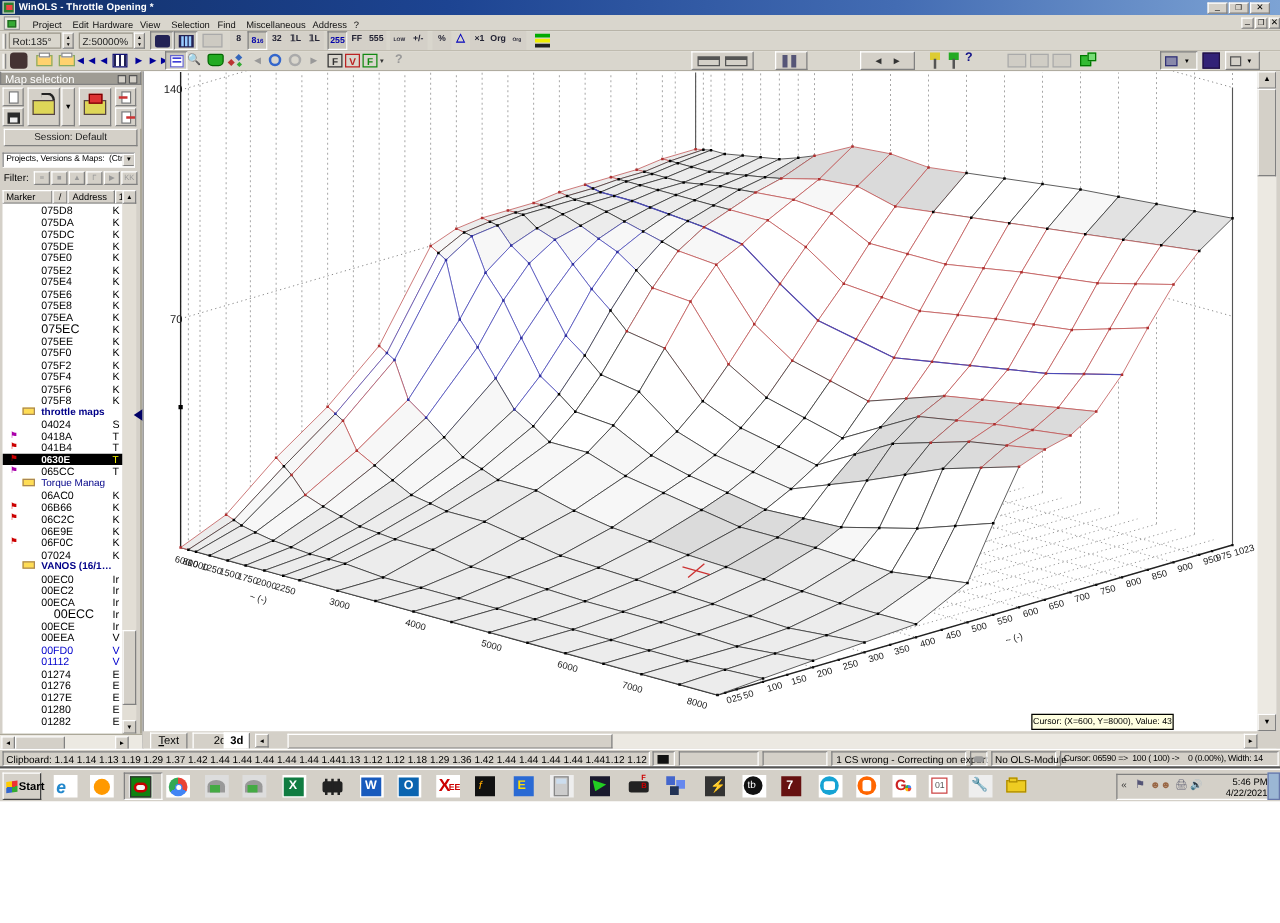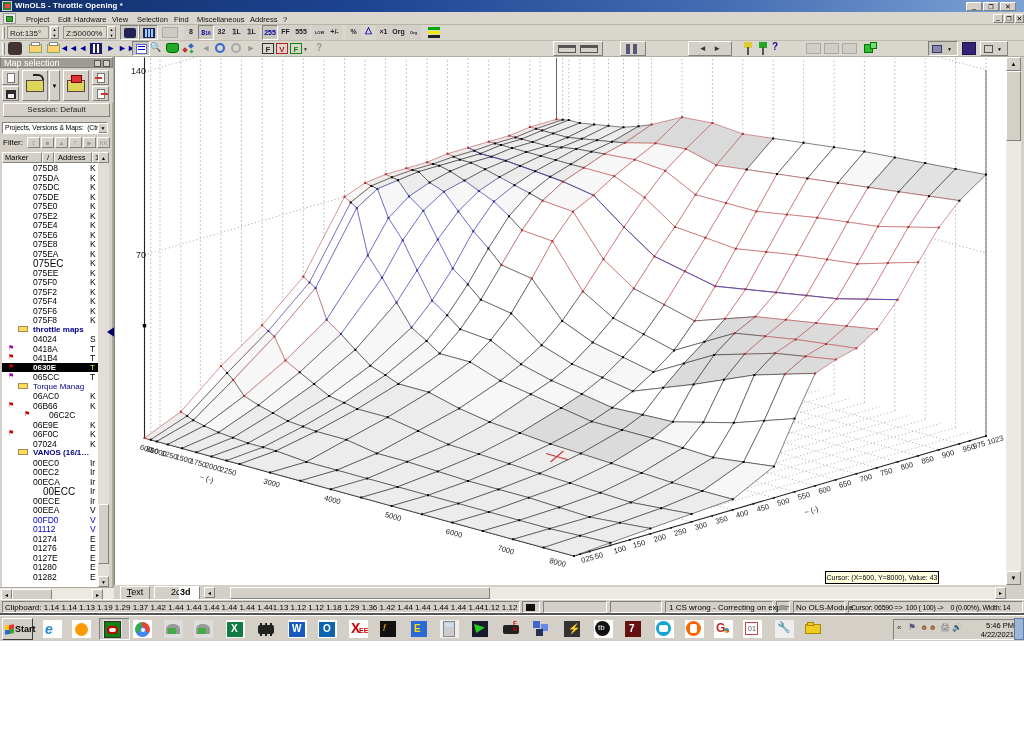--- a/index.html
+++ b/index.html
@@ -295,21 +295,21 @@
     </div>
     <div class="abs" style="left:0px;top:228.0px;width:100px;height:9.5px">
       <span class="abs" style="left:31px;top:0;font-size:8.5px;color:#000">06AC0</span>
       <span class="abs" style="left:88px;top:0;font-size:8.5px;color:#000">K</span>
     </div>
     <div class="abs" style="left:0px;top:237.5px;width:100px;height:9.5px">
       <span class="abs" style="left:6px;top:0px;font-size:7px;color:#c00">⚑</span>
       <span class="abs" style="left:31px;top:0;font-size:8.5px;color:#000">06B66</span>
       <span class="abs" style="left:88px;top:0;font-size:8.5px;color:#000">K</span>
     </div>
-    <div class="abs" style="left:16px;top:247.0px;width:100px;height:9.5px">
+    <div class="abs" style="left:0px;top:247.0px;width:100px;height:9.5px">
       <span class="abs" style="left:6px;top:0px;font-size:7px;color:#c00">⚑</span>
       <span class="abs" style="left:31px;top:0;font-size:8.5px;color:#000">06C2C</span>
       <span class="abs" style="left:88px;top:0;font-size:8.5px;color:#000">K</span>
     </div>
     <div class="abs" style="left:0px;top:256.5px;width:100px;height:9.5px">
       <span class="abs" style="left:31px;top:0;font-size:8.5px;color:#000">06E9E</span>
       <span class="abs" style="left:88px;top:0;font-size:8.5px;color:#000">K</span>
     </div>
     <div class="abs" style="left:0px;top:266.0px;width:100px;height:9.5px">
       <span class="abs" style="left:6px;top:0px;font-size:7px;color:#c00">⚑</span>
@@ -735,21 +735,21 @@
 <div class="abs" style="left:1006px;top:57px;width:15px;height:528px;background:#ece9e2">
 <div class="abs bevel2" style="left:0;top:0;width:15px;height:14px;font-size:6px;text-align:center;line-height:13px">▲</div>
 <div class="abs bevel2" style="left:0;top:14px;width:15px;height:70px"></div>
 <div class="abs bevel2" style="left:0;top:514px;width:15px;height:14px;font-size:6px;text-align:center;line-height:13px">▼</div>
 </div>
 <div class="abs" style="left:1021px;top:57px;width:3px;height:542px;background:#d4d0c8"></div>
 <div class="abs" style="left:825px;top:571px;width:114px;height:13px;background:#ffffe1;border:1px solid #000;font-size:7px;line-height:11px;text-align:center;white-space:nowrap">Cursor: (X=600, Y=8000), Value: 43</div>
 <div class="abs" style="left:114px;top:585px;width:910px;height:14px;background:#d4d0c8">
 <div class="abs" style="left:6px;top:1px;width:30px;height:13px;background:#d4d0c8;border:1px solid #808080;border-bottom:none;border-top-color:#fff;border-left-color:#fff;font-size:9px;text-align:center"><u>T</u>ext</div>
 <div class="abs" style="left:40px;top:1px;width:44px;height:13px;background:#d4d0c8;border:1px solid #808080;border-bottom:none;border-top-color:#fff;border-left-color:#fff;font-size:9px;text-align:center">2d</div>
-<div class="abs" style="left:65px;top:1px;width:21px;height:13px;background:#fff;border:1px solid #808080;border-bottom:none;border-top-color:#fff;border-left-color:#fff;font-size:9px;font-weight:bold;">3d</div>
+<div class="abs" style="left:65px;top:1px;width:21px;height:13px;background:#fff;border:1px solid #808080;border-bottom:none;border-top-color:#fff;border-left-color:#fff;font-size:9px;font-weight:bold;text-align:center">3d</div>
 <div class="abs bevel2" style="left:90px;top:2px;width:11px;height:11px;font-size:5px;text-align:center;line-height:10px">◄</div>
 <div class="abs" style="left:116px;top:2px;width:776px;height:12px;background:#ece9e2">
 <div class="abs bevel2" style="left:0px;top:0px;width:260px;height:12px"></div>
 <div class="abs bevel2" style="left:765px;top:0px;width:11px;height:12px;font-size:5px;text-align:center;line-height:11px">►</div>
 </div>
 </div>
 <div class="abs" style="left:0;top:599px;width:1024px;height:14px;background:#d4d0c8;border-top:1px solid #fff">
 <div class="abs sunk" style="left:2px;top:1px;width:518px;height:12px;font-size:8px;line-height:11px;padding-left:2px;white-space:nowrap;overflow:hidden">Clipboard: 1.14 1.14 1.13 1.19 1.29 1.37 1.42 1.44 1.44 1.44 1.44 1.44 1.441.13 1.12 1.12 1.18 1.29 1.36 1.42 1.44 1.44 1.44 1.44 1.441.12 1.12 1.12 1.18 1.28 1.36 1.41 1.44 1.44 1.4</div>
 <div class="abs sunk" style="left:522px;top:1px;width:18px;height:12px">
       <div class="abs" style="left:3px;top:2px;width:9px;height:7px;background:#111"></div>

